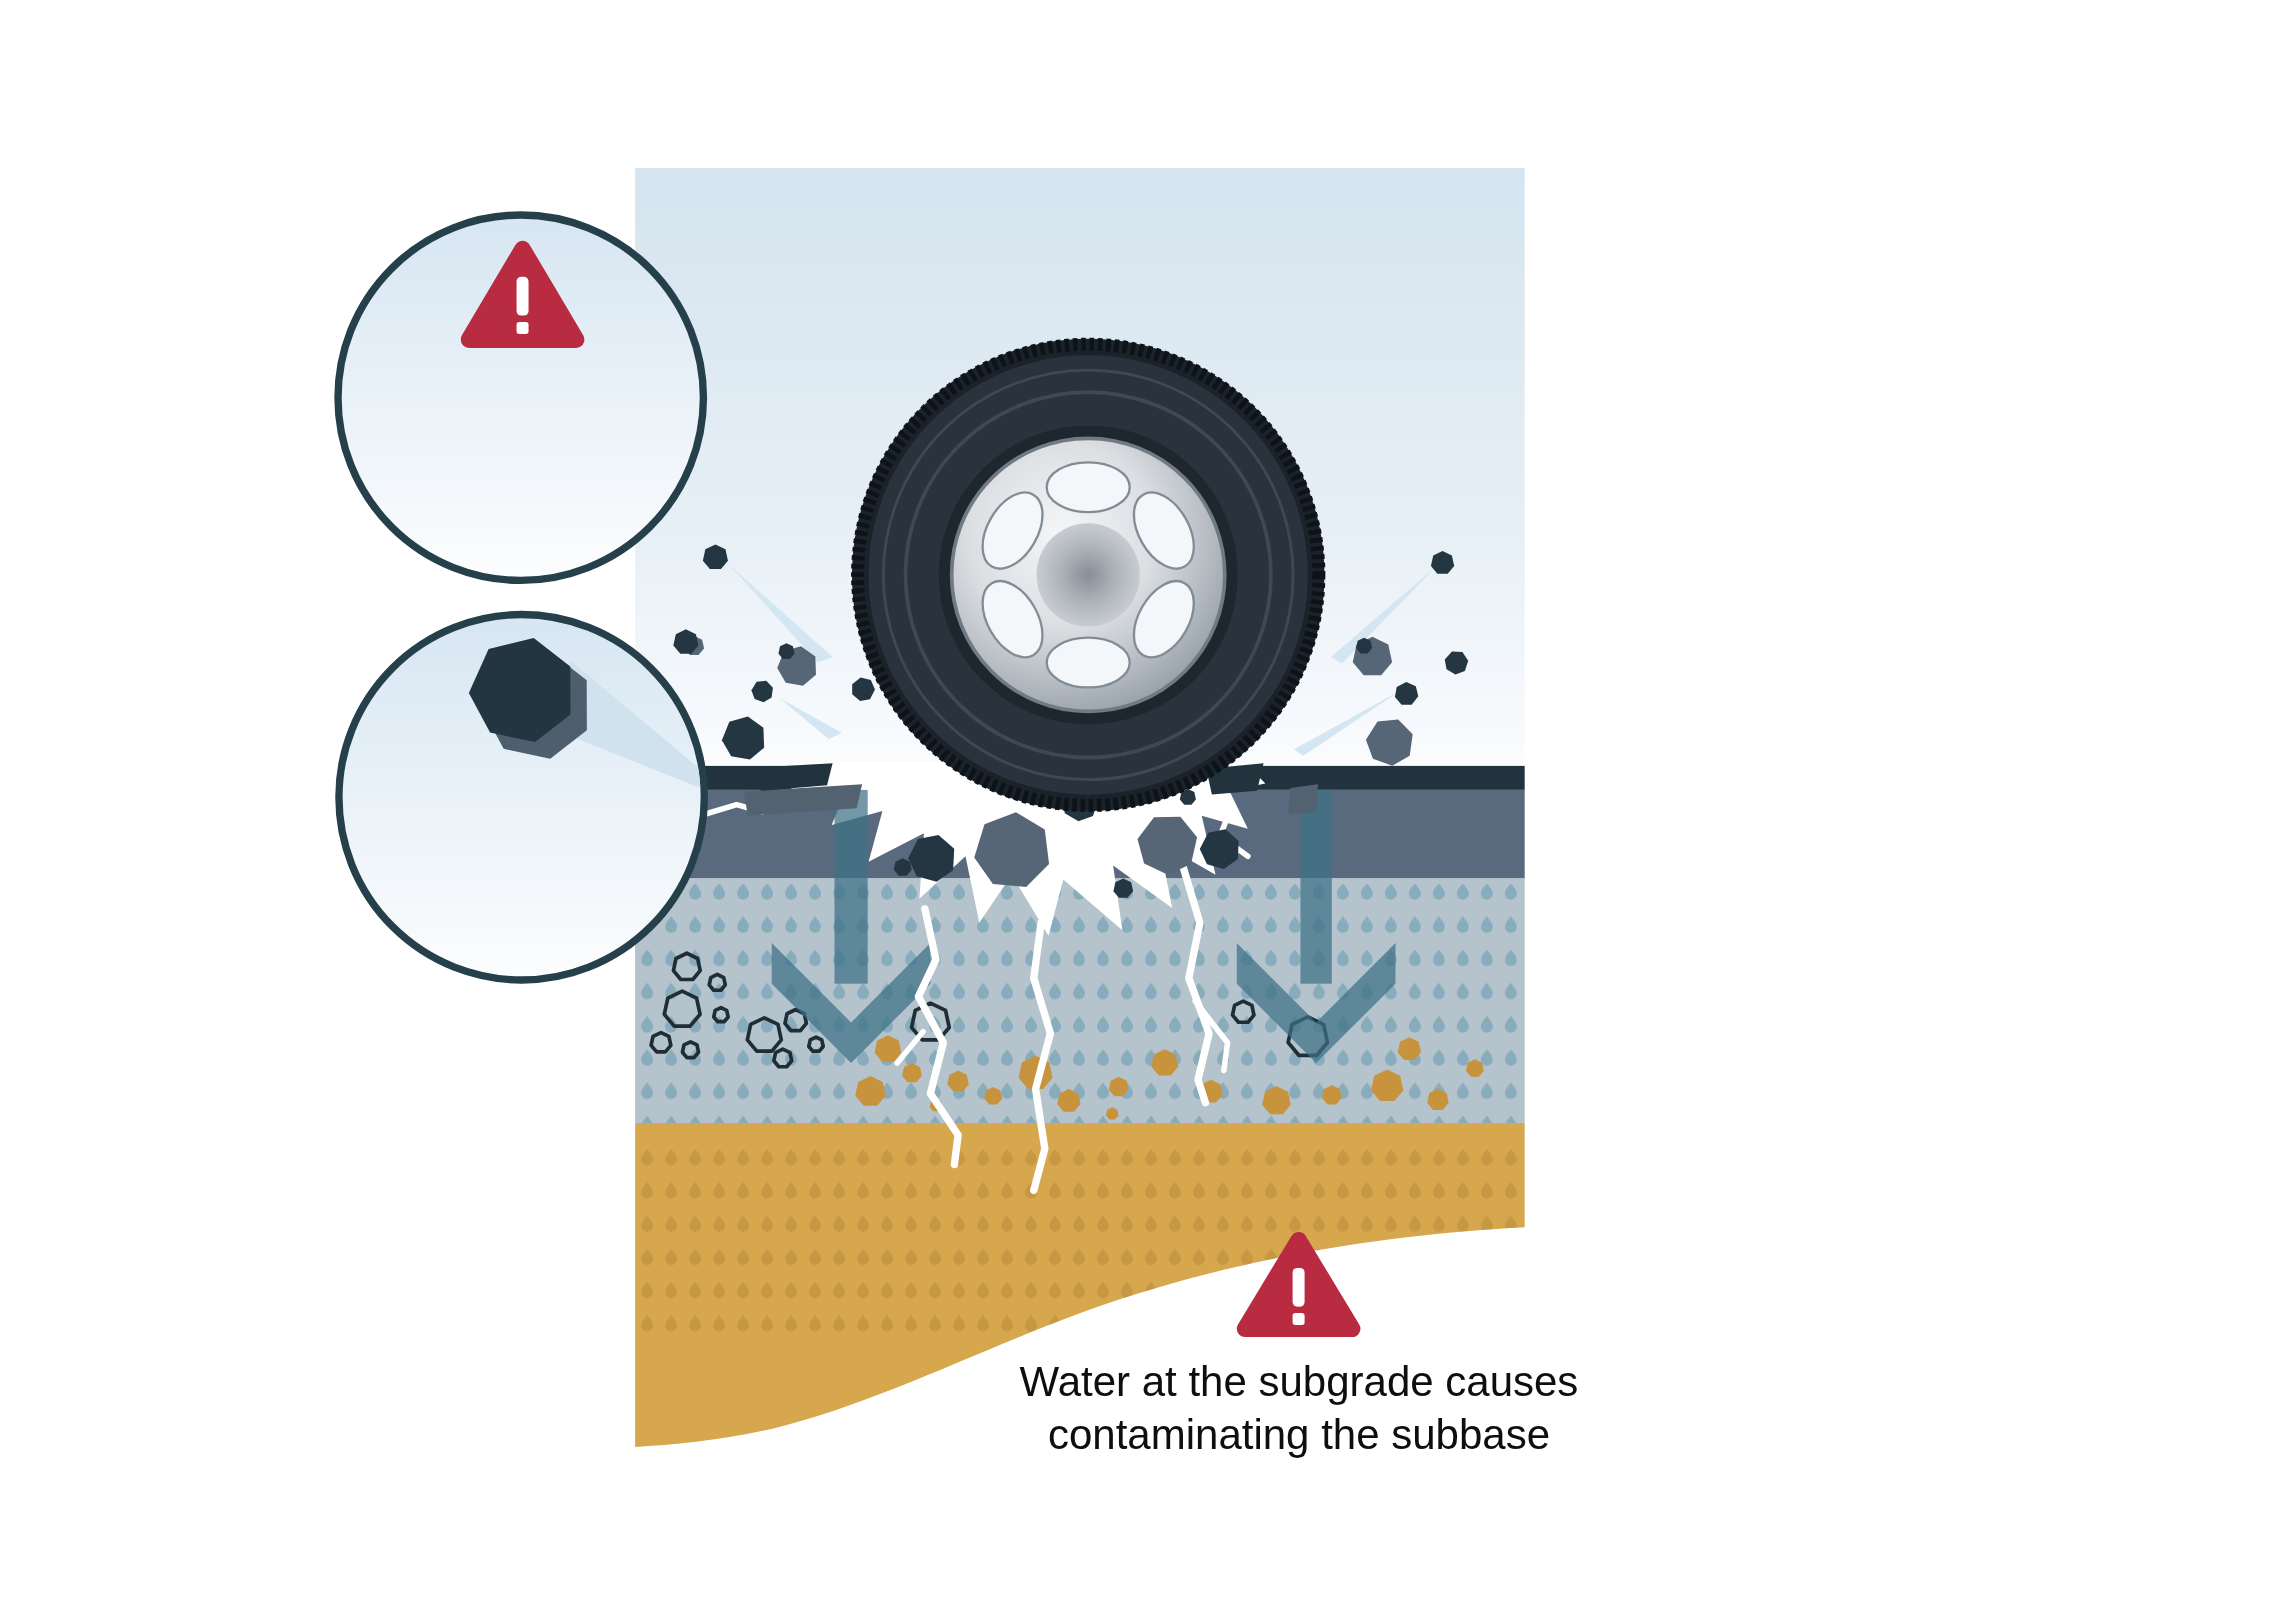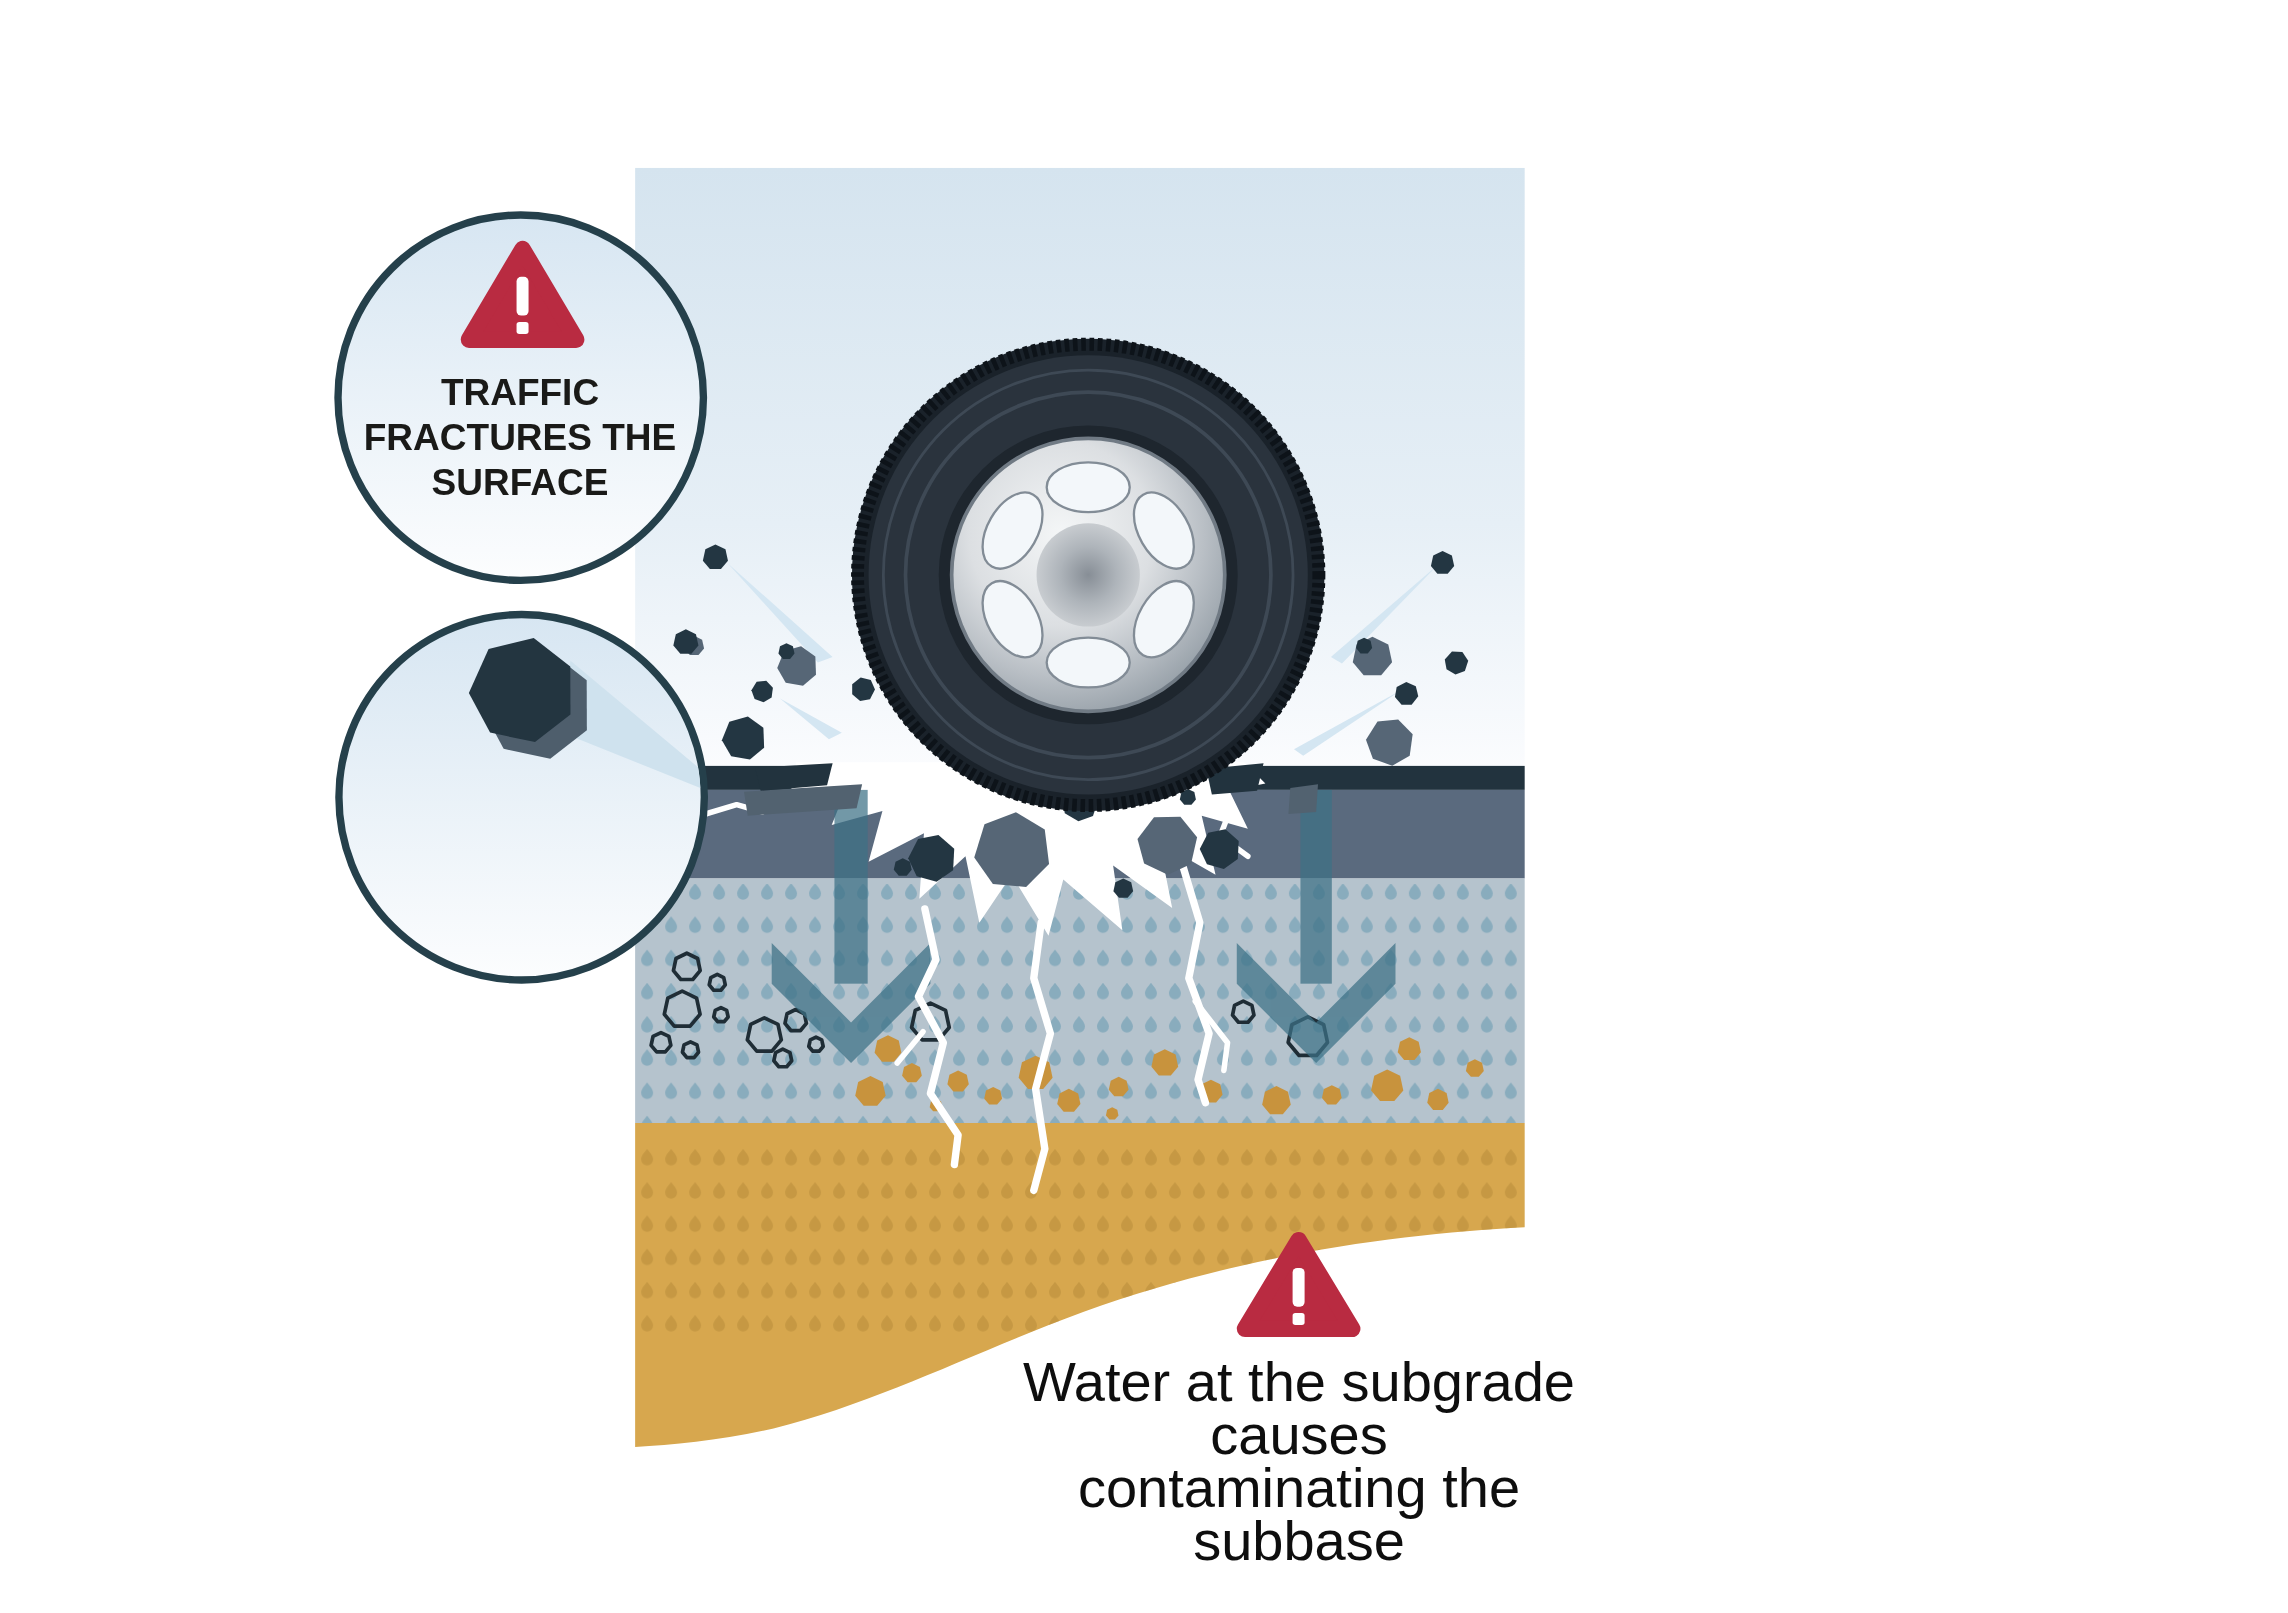--- a/index.html
+++ b/index.html
@@ -3,21 +3,21 @@
 <meta charset="utf-8">
 <style>
   html,body{margin:0;padding:0;background:#ffffff;}
   .canvas{position:relative;width:2289px;height:1613px;background:#ffffff;overflow:hidden;
           font-family:"Liberation Sans",sans-serif;}
   .scene-svg{position:absolute;left:0;top:0;}
   .label{position:absolute;text-align:center;color:#1a1a18;}
   .callout-label{font-weight:700;font-size:37px;line-height:45px;letter-spacing:0px;}
   .callout-1{left:317px;top:370px;width:406px;}
   .callout-2{left:318px;top:773px;width:406px;}
-  .caption-label{font-weight:400;font-size:56px;line-height:53px;color:#0e0e0e;}
+  .caption-label{font-weight:400;font-size:42px;line-height:53px;color:#0e0e0e;}
   .caption-box{left:976px;top:1355px;width:646px;}
 </style>
 </head>
 <body>
 
 <div class="canvas">
 
 <svg class="scene-svg" width="2289" height="1613" viewBox="0 0 2480 1748">
   <defs>
     <linearGradient id="bgG" x1="0" y1="0" x2="0" y2="1">
@@ -207,25 +207,20 @@
     </g>
   </g>
 
   <g>
     <polygon points="1407,1344 1465,1440 1349,1440" fill="#b92b41" stroke="#b92b41" stroke-width="18" stroke-linejoin="round"></polygon>
     <rect x="1400.5" y="1374" width="13" height="42" rx="5" fill="#ffffff"></rect>
     <rect x="1400.5" y="1423" width="13" height="13" rx="3" fill="#ffffff"></rect>
   </g>
 </svg>
 
-<div class="label callout-label callout-1">
-  <div>TRAFFIC</div>
-  <div>FRACTURES THE</div>
-  <div>SURFACE</div>
-</div>
 
 
 <div class="label caption-label caption-box">
   <div>Water at the subgrade causes</div>
   <div>contaminating the subbase</div>
 </div>
 
 </div>
 
 

